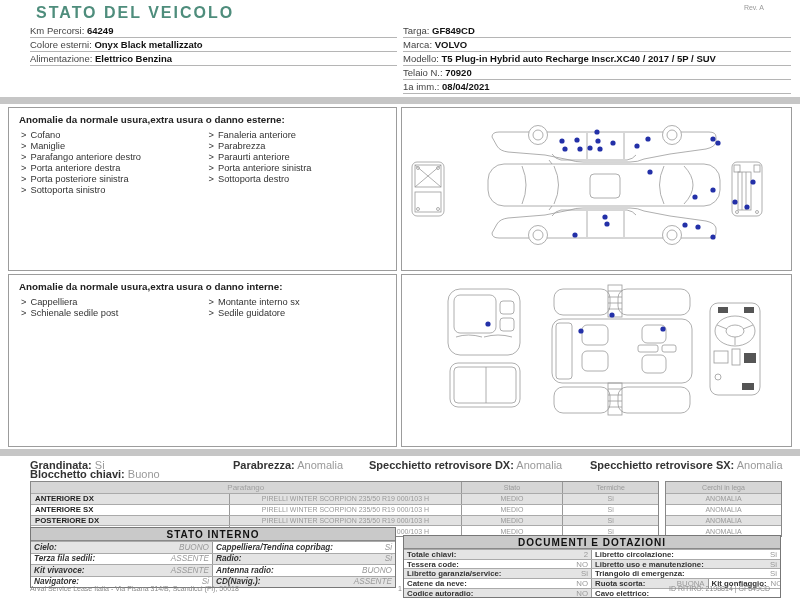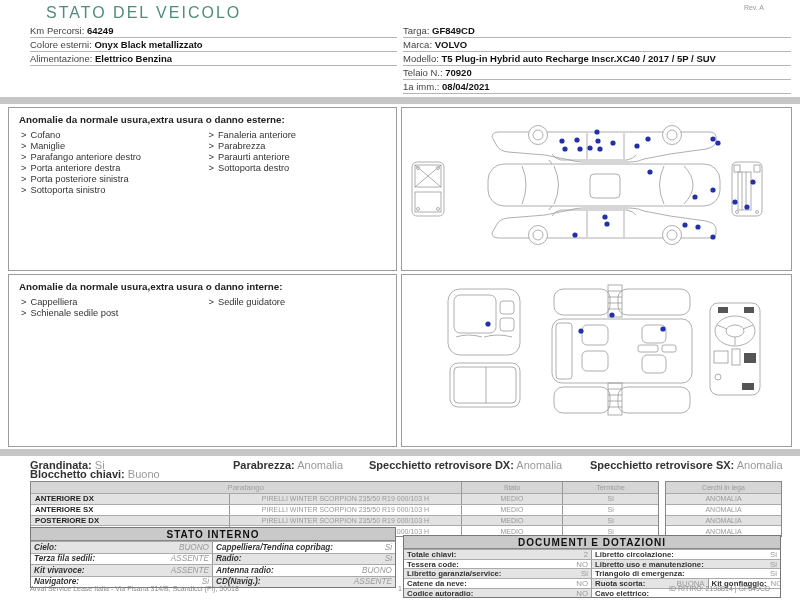--- a/index.html
+++ b/index.html
@@ -1,18 +1,18 @@
 <!DOCTYPE html>
 <html><head>
 <meta charset="utf-8">
 <style>
   html,body{margin:0;padding:0;background:#fff;}
   .page{position:relative;width:800px;height:600px;background:#fff;overflow:hidden;
         font-family:"Liberation Sans",sans-serif;color:#333;}
-  .title{position:absolute;left:46px;top:4px;font-size:16px;font-weight:normal;
+  .title{position:absolute;left:36px;top:4px;font-size:16px;font-weight:bold;
          letter-spacing:2px;color:#4e8d7c;}
   .rev{position:absolute;right:36px;top:4px;font-size:7px;color:#999;}
   
   .info-left{position:absolute;left:30px;top:25px;width:367px;}
   .info-right{position:absolute;left:403px;top:25px;width:388px;}
   .irow{border-bottom:1px solid #b5b5b5;font-size:9.5px;line-height:11px;
         padding-bottom:1px;margin-bottom:1px;color:#444;}
   .irow .val{font-weight:bold;color:#111;}
   
   .bar{position:absolute;left:0;width:800px;height:7px;background:#c6c6c6;}
@@ -110,20 +110,21 @@
         <div class="aitem"><span class="ab">&gt;</span><span>Maniglie</span></div>
         <div class="aitem"><span class="ab">&gt;</span><span>Parafango anteriore destro</span></div>
         <div class="aitem"><span class="ab">&gt;</span><span>Porta anteriore destra</span></div>
         <div class="aitem"><span class="ab">&gt;</span><span>Porta posteriore sinistra</span></div>
         <div class="aitem"><span class="ab">&gt;</span><span>Sottoporta sinistro</span></div>
       </div>
       <div class="acol">
         <div class="aitem"><span class="ab">&gt;</span><span>Fanaleria anteriore</span></div>
         <div class="aitem"><span class="ab">&gt;</span><span>Parabrezza</span></div>
         <div class="aitem"><span class="ab">&gt;</span><span>Paraurti anteriore</span></div>
+        <div class="aitem"><span class="ab">&gt;</span><span>Porta anteriore sinistra</span></div>
         <div class="aitem"><span class="ab">&gt;</span><span>Sottoporta destro</span></div>
       </div>
     </div>
   </div>
 
   <div class="box ext-diag">
     <svg id="ext-svg" width="389" height="162" viewBox="0 0 389 162" fill="none" stroke="#9a9a9a" stroke-width="0.8">
       <defs>
         <g id="carSide">
           <path d="M2,25 L7,16 Q10,11 18,10 L55,7 L80,2 Q85,0 93,0 L140,0 Q148,0 154,3 L180,8 L216,13 Q225,15 226,20 L226,25 Q226,30 219,30 L9,30 Q2,30 2,25 Z" fill="#fff"></path>
@@ -197,20 +198,21 @@
   </div>
 
   <div class="box int-text">
     <div class="atitle">Anomalie da normale usura,extra usura o danno interne:</div>
     <div class="acols">
       <div class="acol">
         <div class="aitem"><span class="ab">&gt;</span><span>Cappelliera</span></div>
         <div class="aitem"><span class="ab">&gt;</span><span>Schienale sedile post</span></div>
       </div>
       <div class="acol">
+        <div class="aitem"><span class="ab">&gt;</span><span>Montante interno sx</span></div>
         <div class="aitem"><span class="ab">&gt;</span><span>Sedile guidatore</span></div>
       </div>
     </div>
   </div>
 
   <div class="box int-diag">
     <svg id="int-svg" width="389" height="171" viewBox="0 0 389 171" fill="none" stroke="#9a9a9a" stroke-width="0.8">
 
       <rect x="46" y="14" width="72" height="66" rx="12"></rect>
       <rect x="52" y="20" width="42" height="38" rx="6"></rect>

